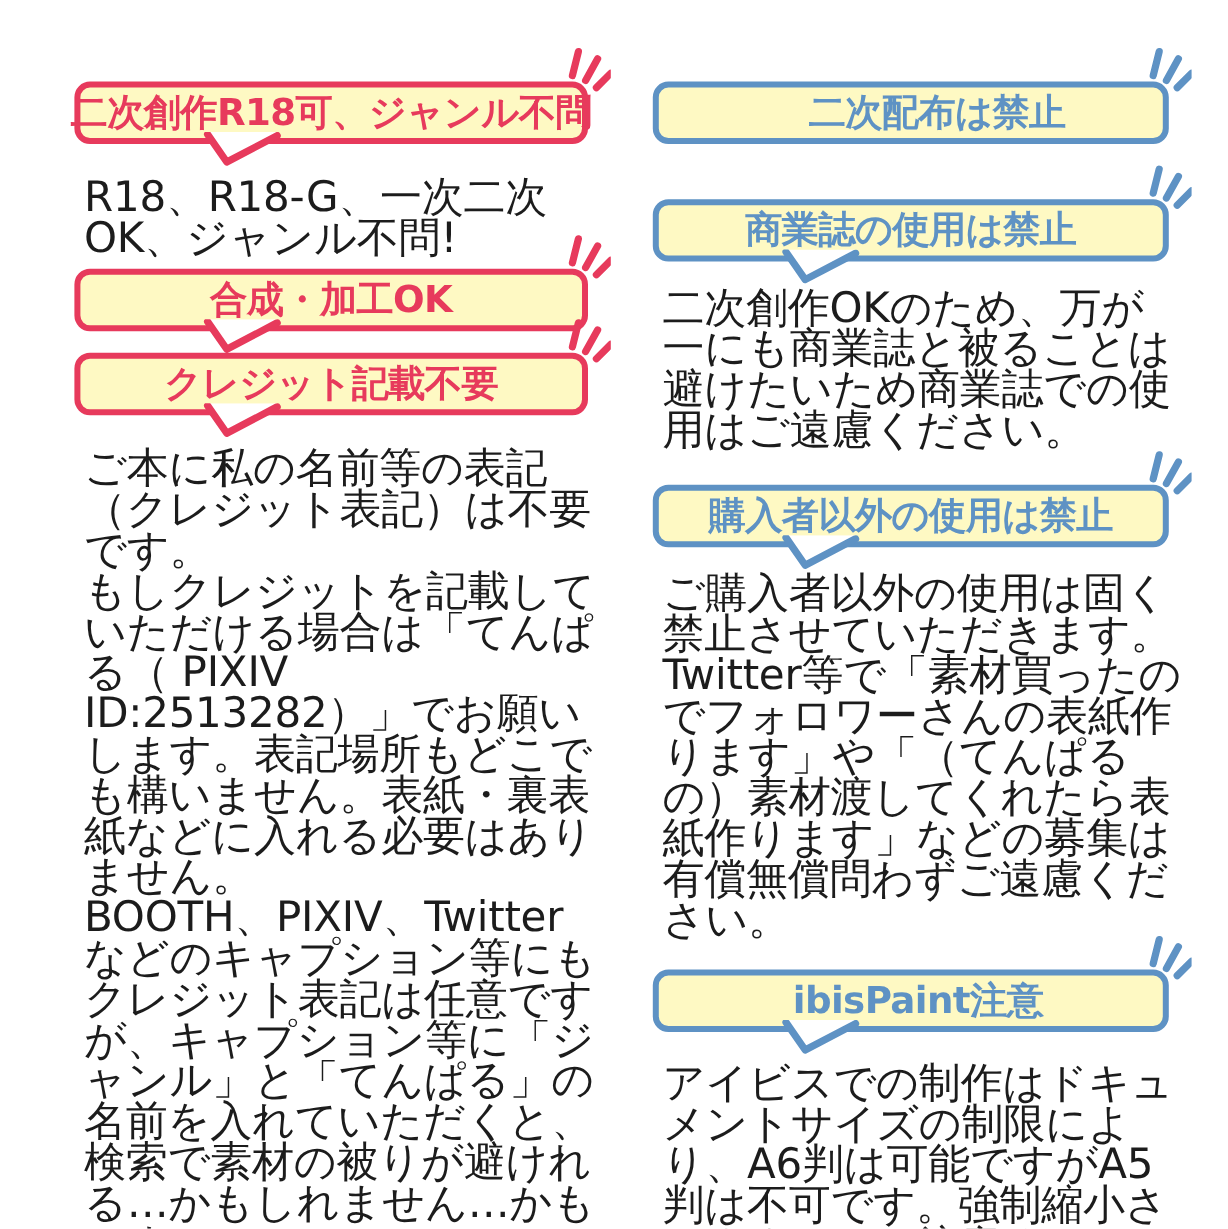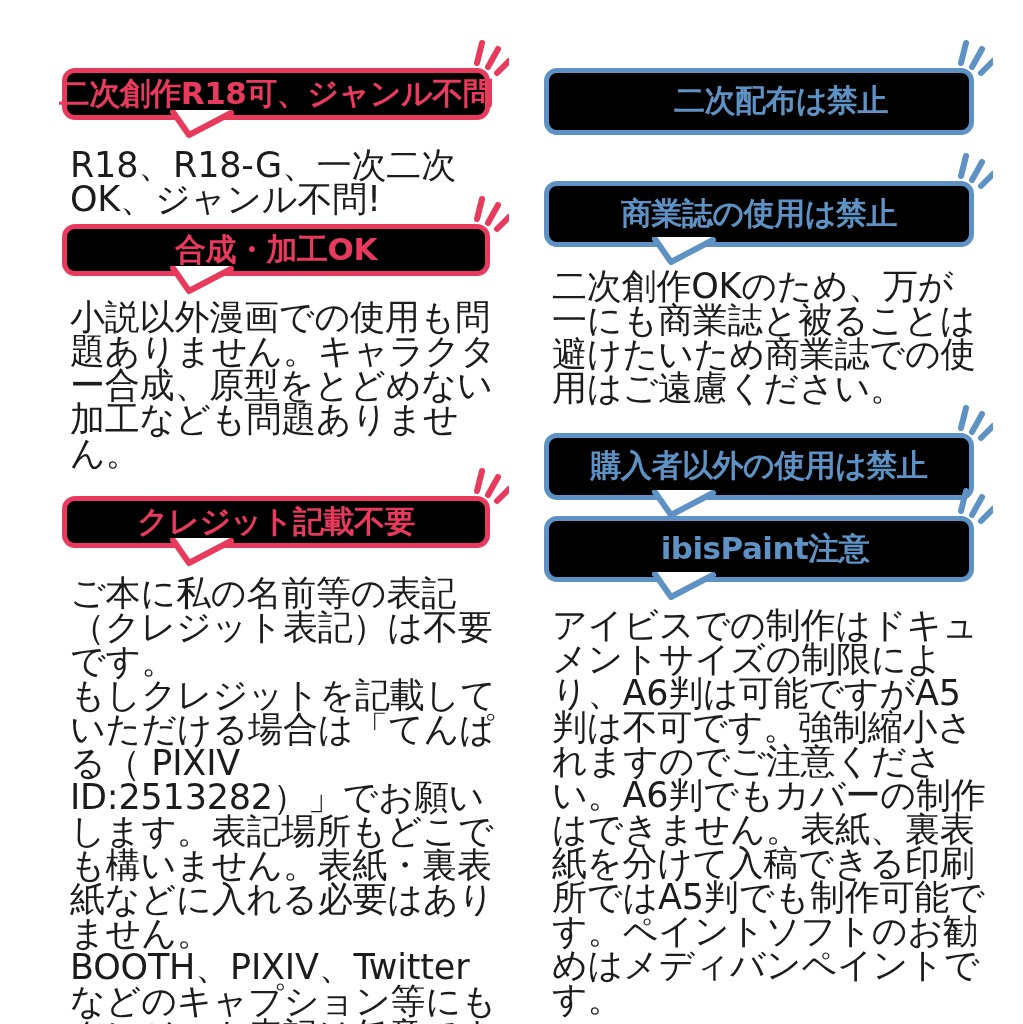--- a/index.html
+++ b/index.html
@@ -23,21 +23,21 @@
   .col-left{width:448px;}
   .col-right{width:450px;}
 
   .bubble{
     position:relative;
     box-sizing:border-box;
     height:68px;
     border:5px solid;
     border-radius:13px;
     display:flex;align-items:center;justify-content:center;
-    background:#000000;
+    background:#fef9c3;
   }
   .col-left .bubble{width:428px;}
   .col-right .bubble{width:430px;}
   .bubble.red{border-color:var(--red);color:var(--red);}
   .bubble.blue{border-color:var(--blue);color:var(--blue);}
   .bubble-title{
     font-weight:bold;
     font-size:31px;
     letter-spacing:-0.5px;
     white-space:nowrap;
@@ -110,21 +110,20 @@
             <path d="M19,30 L29,12"></path>
             <path d="M28,36 L40,24"></path>
         </g>
       </svg>
       <svg class="tail" viewBox="0 0 70 30">
         <polygon points="6,0 64,0 22,24" fill="#ffffff"></polygon>
         <path d="M6,2 L22,25 L64,3" fill="none" stroke="currentColor" stroke-width="6" stroke-linecap="round" stroke-linejoin="round"></path>
       </svg>
     </section>
 
-    <p class="note l-4">小説以外漫画での使用も問題ありません。キャラクター合成、原型をとどめない加工なども問題ありません。</p>
 
     <section class="bubble red l-5">
       <span class="bubble-title">クレジット記載不要</span>
       <svg class="sparkle" viewBox="0 0 40 40">
         <g stroke="currentColor" stroke-width="6" stroke-linecap="round" fill="none">
           <path d="M8,26 L13,6"></path>
             <path d="M19,30 L29,12"></path>
             <path d="M28,36 L40,24"></path>
         </g>
       </svg>
@@ -179,20 +178,21 @@
             <path d="M19,30 L29,12"></path>
             <path d="M28,36 L40,24"></path>
         </g>
       </svg>
       <svg class="tail" viewBox="0 0 70 30">
         <polygon points="6,0 64,0 22,24" fill="#ffffff"></polygon>
         <path d="M6,2 L22,25 L64,3" fill="none" stroke="currentColor" stroke-width="6" stroke-linecap="round" stroke-linejoin="round"></path>
       </svg>
     </section>
 
+    <p class="note r-5">ご購入者以外の使用は固く禁止させていただきます。Twitter等で「素材買ったのでフォロワーさんの表紙作ります」や「（てんぱるの）素材渡してくれたら表紙作ります」などの募集は有償無償問わずご遠慮ください。</p>
 
     <section class="bubble blue r-6">
       <span class="bubble-title">ibisPaint注意</span>
       <svg class="sparkle" viewBox="0 0 40 40">
         <g stroke="currentColor" stroke-width="6" stroke-linecap="round" fill="none">
           <path d="M8,26 L13,6"></path>
             <path d="M19,30 L29,12"></path>
             <path d="M28,36 L40,24"></path>
         </g>
       </svg>

